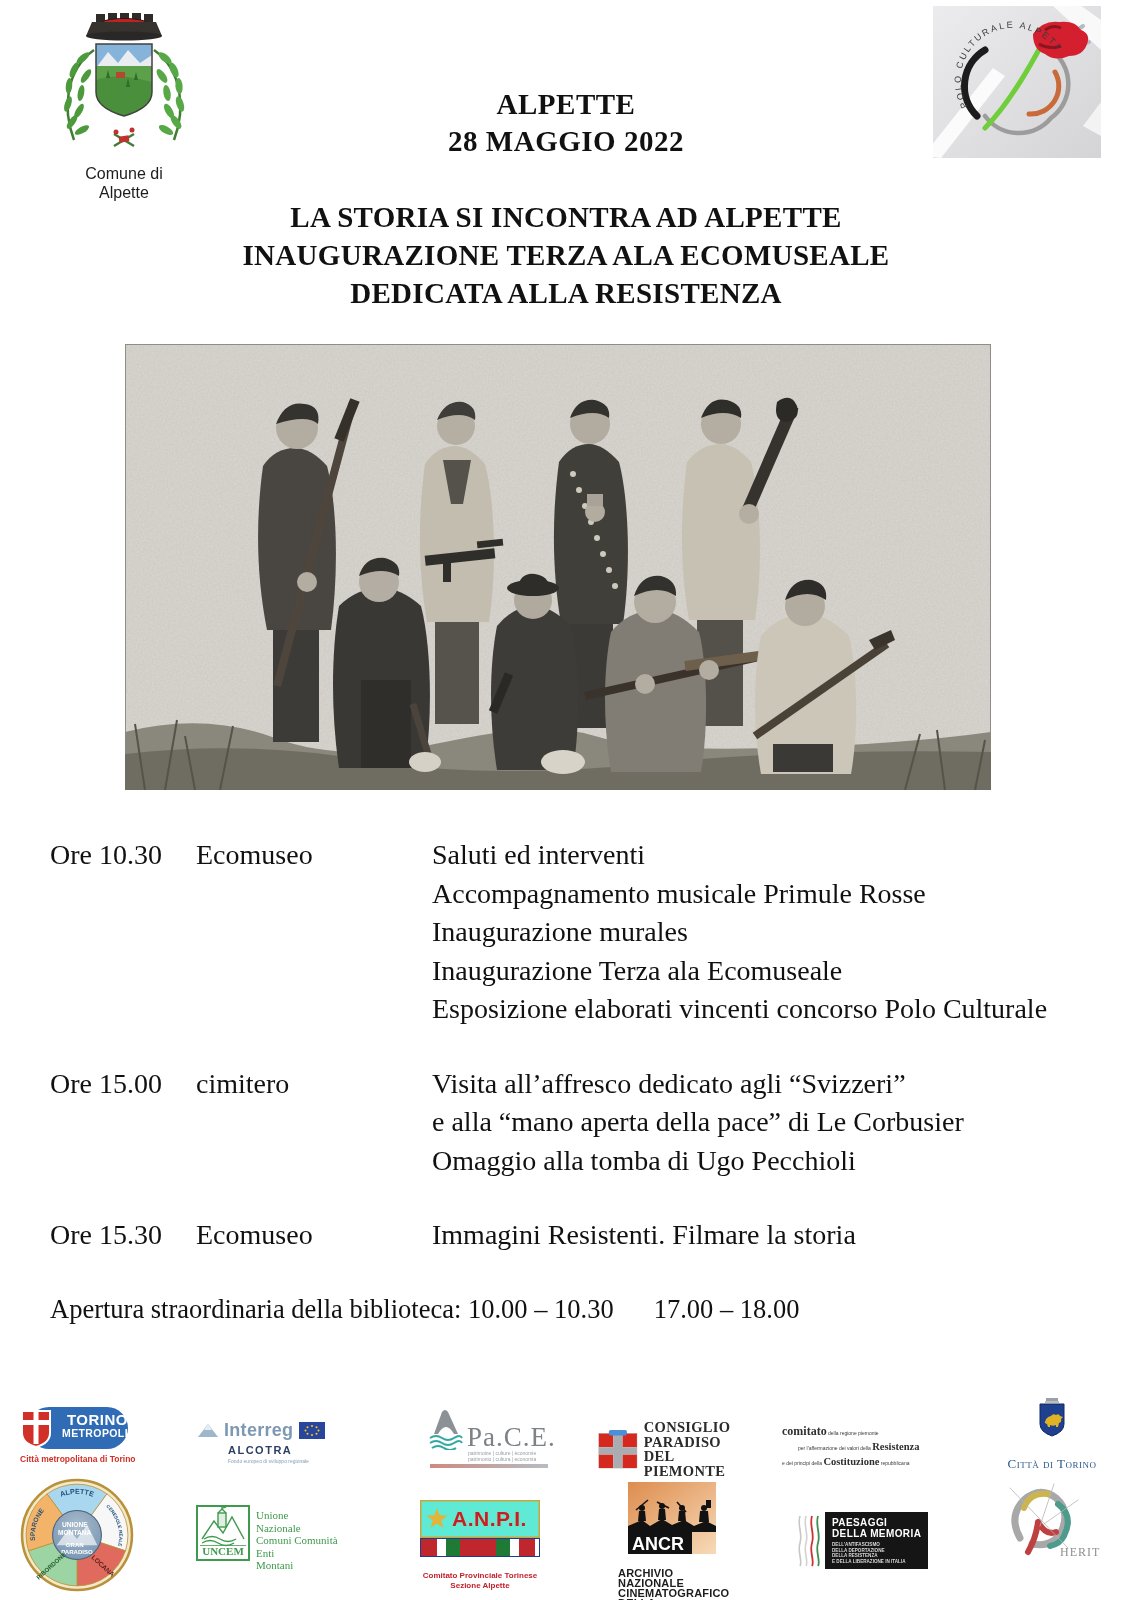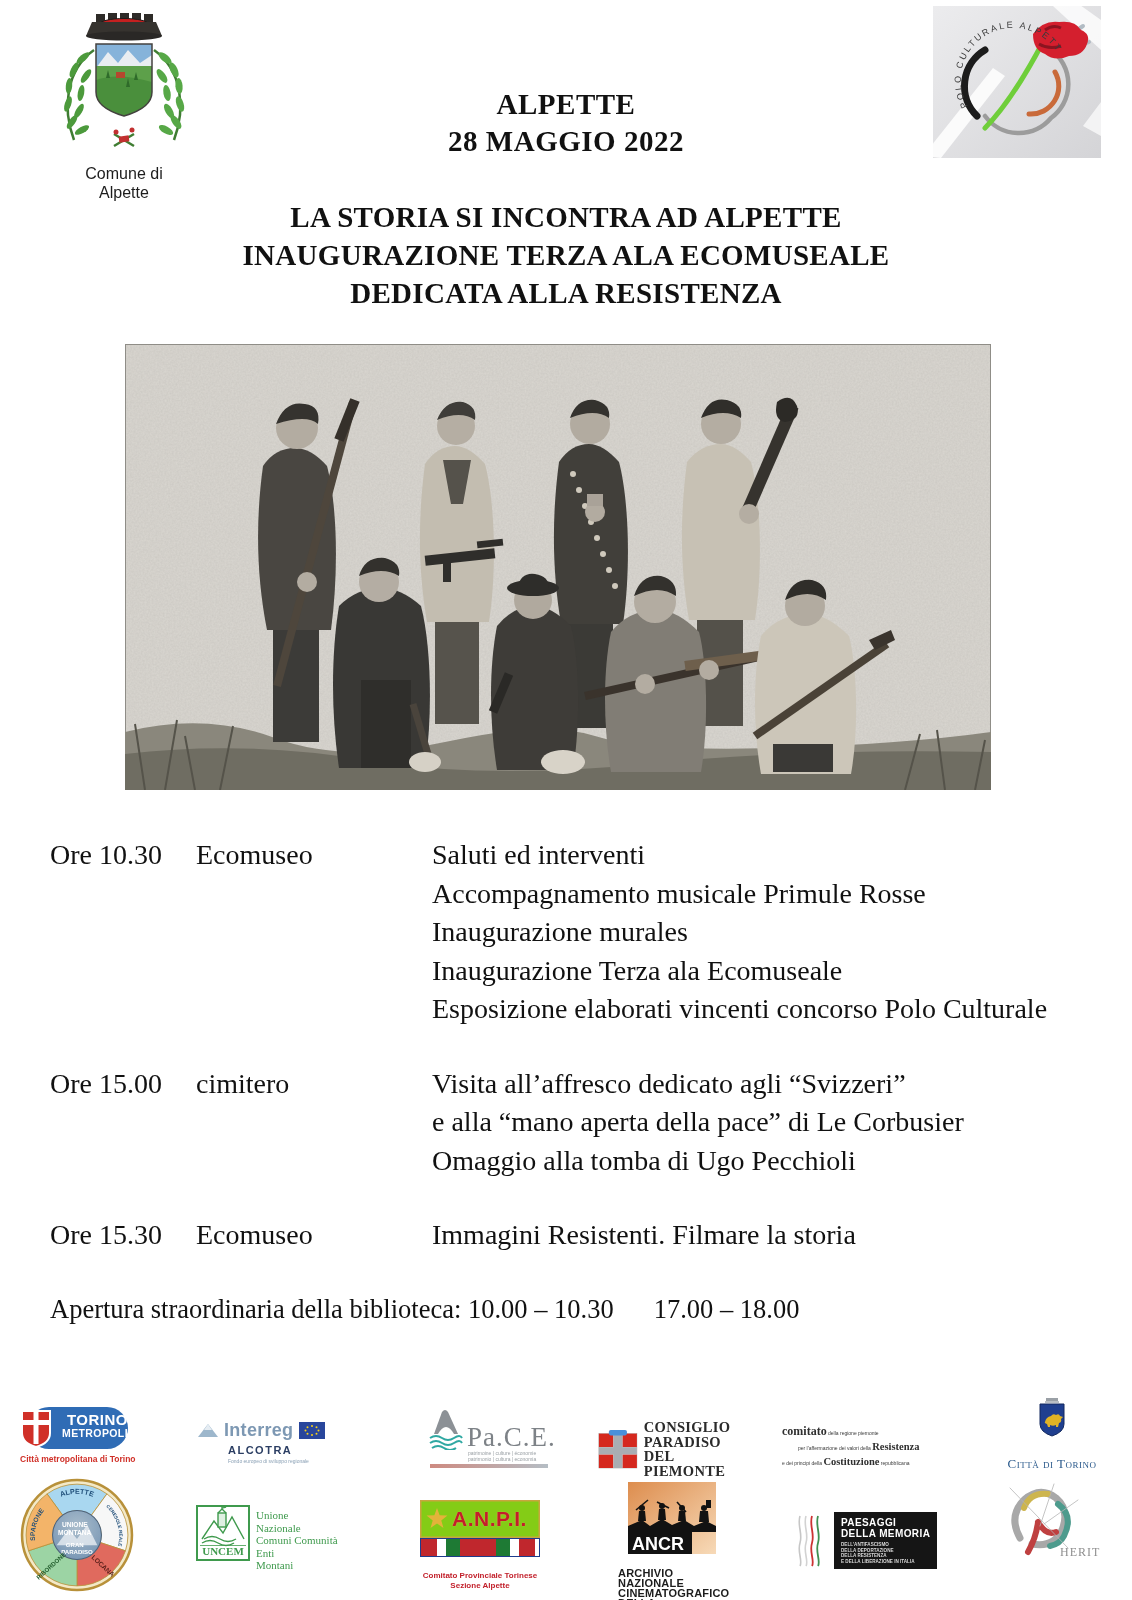--- a/index.html
+++ b/index.html
@@ -74,32 +74,32 @@
 
   
   .um{left:20px;top:1478px;width:114px;height:114px;}
 
   
   .un{left:196px;top:1505px;width:150px;display:flex;gap:6px;}
   .un-text{font-size:11px;color:#3f9a4d;line-height:12.5px;padding-top:4px;}
 
   
   .an{left:420px;top:1500px;width:120px;}
-  .an-panel{height:38px;background:#84cc16;box-shadow:inset 0 0 0 1.5px #c9a53f;display:flex;align-items:center;padding:0 4px;box-sizing:border-box;}
+  .an-panel{height:38px;background:#5eead4;box-shadow:inset 0 0 0 1.5px #c9a53f;display:flex;align-items:center;padding:0 4px;box-sizing:border-box;}
   .an-name{color:#c21f2a;font-family:"Liberation Sans",sans-serif;font-weight:bold;font-size:21px;letter-spacing:.5px;margin-left:2px;text-shadow:0 0 1px #e8c86a;}
   .an-stripes{display:flex;height:19px;border:1px solid #1e3c8c;box-sizing:border-box;}
   .an-stripes span{height:100%;}
   .an-cap{color:#c21f2a;font-family:"Liberation Sans",sans-serif;font-weight:bold;font-size:8px;line-height:9.5px;text-align:center;margin-top:14px;}
 
   
   .ac{left:618px;top:1482px;width:100px;}
   .ac-cap{font-family:"Liberation Sans",sans-serif;font-weight:bold;font-size:11px;line-height:10px;color:#1c1c1c;letter-spacing:.2px;margin-top:2px;}
 
   
-  .pm{left:795px;top:1512px;display:flex;gap:13px;align-items:center;}
+  .pm{left:795px;top:1512px;display:flex;gap:4px;align-items:center;}
   .pm-box{background:#151515;color:#fff;font-family:"Liberation Sans",sans-serif;padding:5px 7px;}
   .pm-t1{font-size:10px;font-weight:bold;line-height:11px;letter-spacing:.4px;}
   .pm-t2{font-size:4.6px;line-height:5.6px;color:#d8d8d8;margin-top:3px;font-weight:bold;}
 
   
   .hy{left:990px;top:1478px;width:110px;}
 </style>
 </head>
 <body>
 

